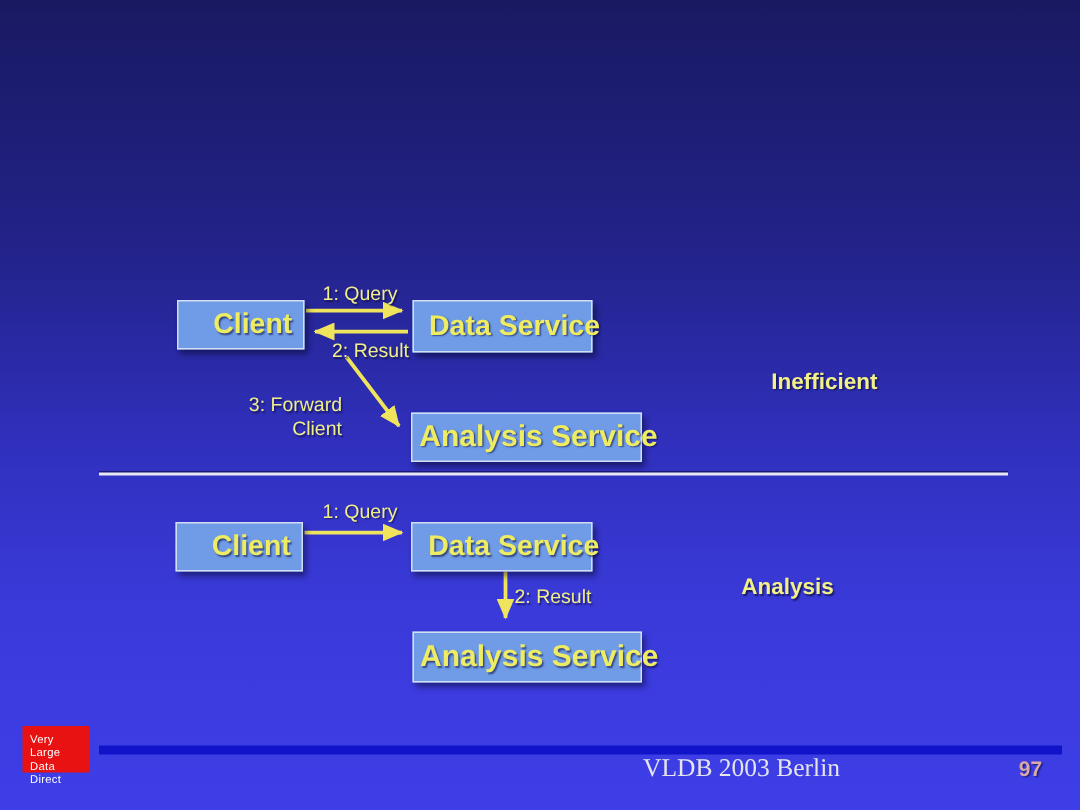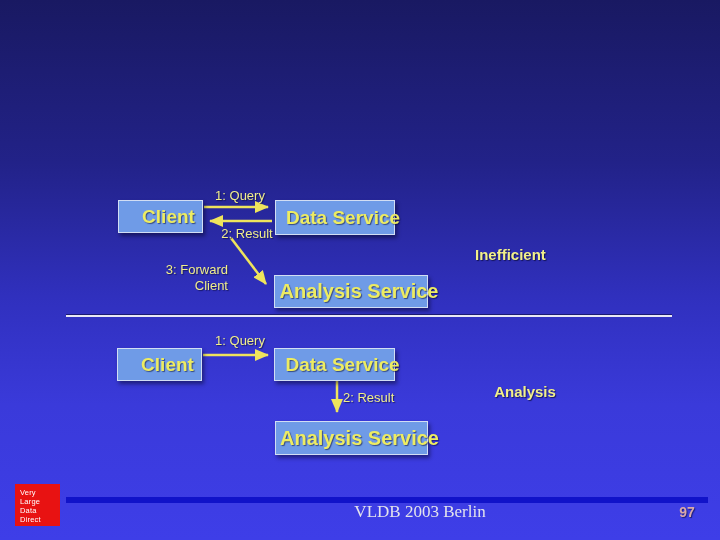--- a/index.html
+++ b/index.html
@@ -33,26 +33,26 @@
   .arrows line { stroke:#EFE45C; stroke-width:2.5px; }
   .divider {
     position:absolute; left:66px; top:315px; width:606px; height:2px;
     background:#E8E8F4; box-shadow:0 -1px 0 rgba(10,10,60,0.6);
   }
   .footer-bar {
     position:absolute; left:66px; top:497px; width:642px; height:6px;
     background:#1113C9;
   }
   .logo {
-    position:absolute; left:15px; top:484px; width:45px; height:42px;
+    position:absolute; left:15px; top:484px; width:45px; height:31px;
     background:#E81212; color:#FFFFFF; font-size:7.5px; line-height:9px;
     padding:4px 0 4px 5px; box-sizing:border-box; letter-spacing:0.2px;
   }
   .conference {
-    position:absolute; left:280px; top:502px; width:280px; text-align:center;
+    position:absolute; left:280px; top:502px; width:280px; text-align:right;
     font-family:"Liberation Serif", serif; font-size:17px; color:#E4E4EC;
   }
   .page-number {
     position:absolute; left:672px; top:504px; width:30px; text-align:center;
     font-size:14px; font-weight:bold; color:#D9A9A9;
     text-shadow:1px 1px 1px rgba(10,10,50,0.6);
   }
 </style>
 </head>
 <body>
@@ -81,21 +81,21 @@
 
   <div class="edge-label" style="left:212px;top:226px;width:70px;text-align:center">2: Result</div>
 
   <div class="edge-label" style="left:146px;top:262px;width:82px;text-align:right;line-height:16px">
     <div>3: Forward</div>
     <div>Client</div>
   </div>
 
   <div class="node" style="left:274px;top:275px;width:154px;height:33px;font-size:20px">Analysis Service</div>
 
-  <div class="annotation" style="left:475px;top:246px;width:110px;text-align:left">Inefficient</div>
+  <div class="annotation" style="left:475px;top:246px;width:110px;text-align:right">Inefficient</div>
 
   <div class="divider"></div>
 
   <div class="edge-label" style="left:205px;top:333px;width:70px;text-align:center">1: Query</div>
 
   <div class="node" style="left:117px;top:348px;width:85px;height:33px">Client</div>
 
   <div class="node" style="left:274px;top:348px;width:121px;height:33px">Data Service</div>
 
   <div class="edge-label" style="left:343px;top:390px">2: Result</div>

